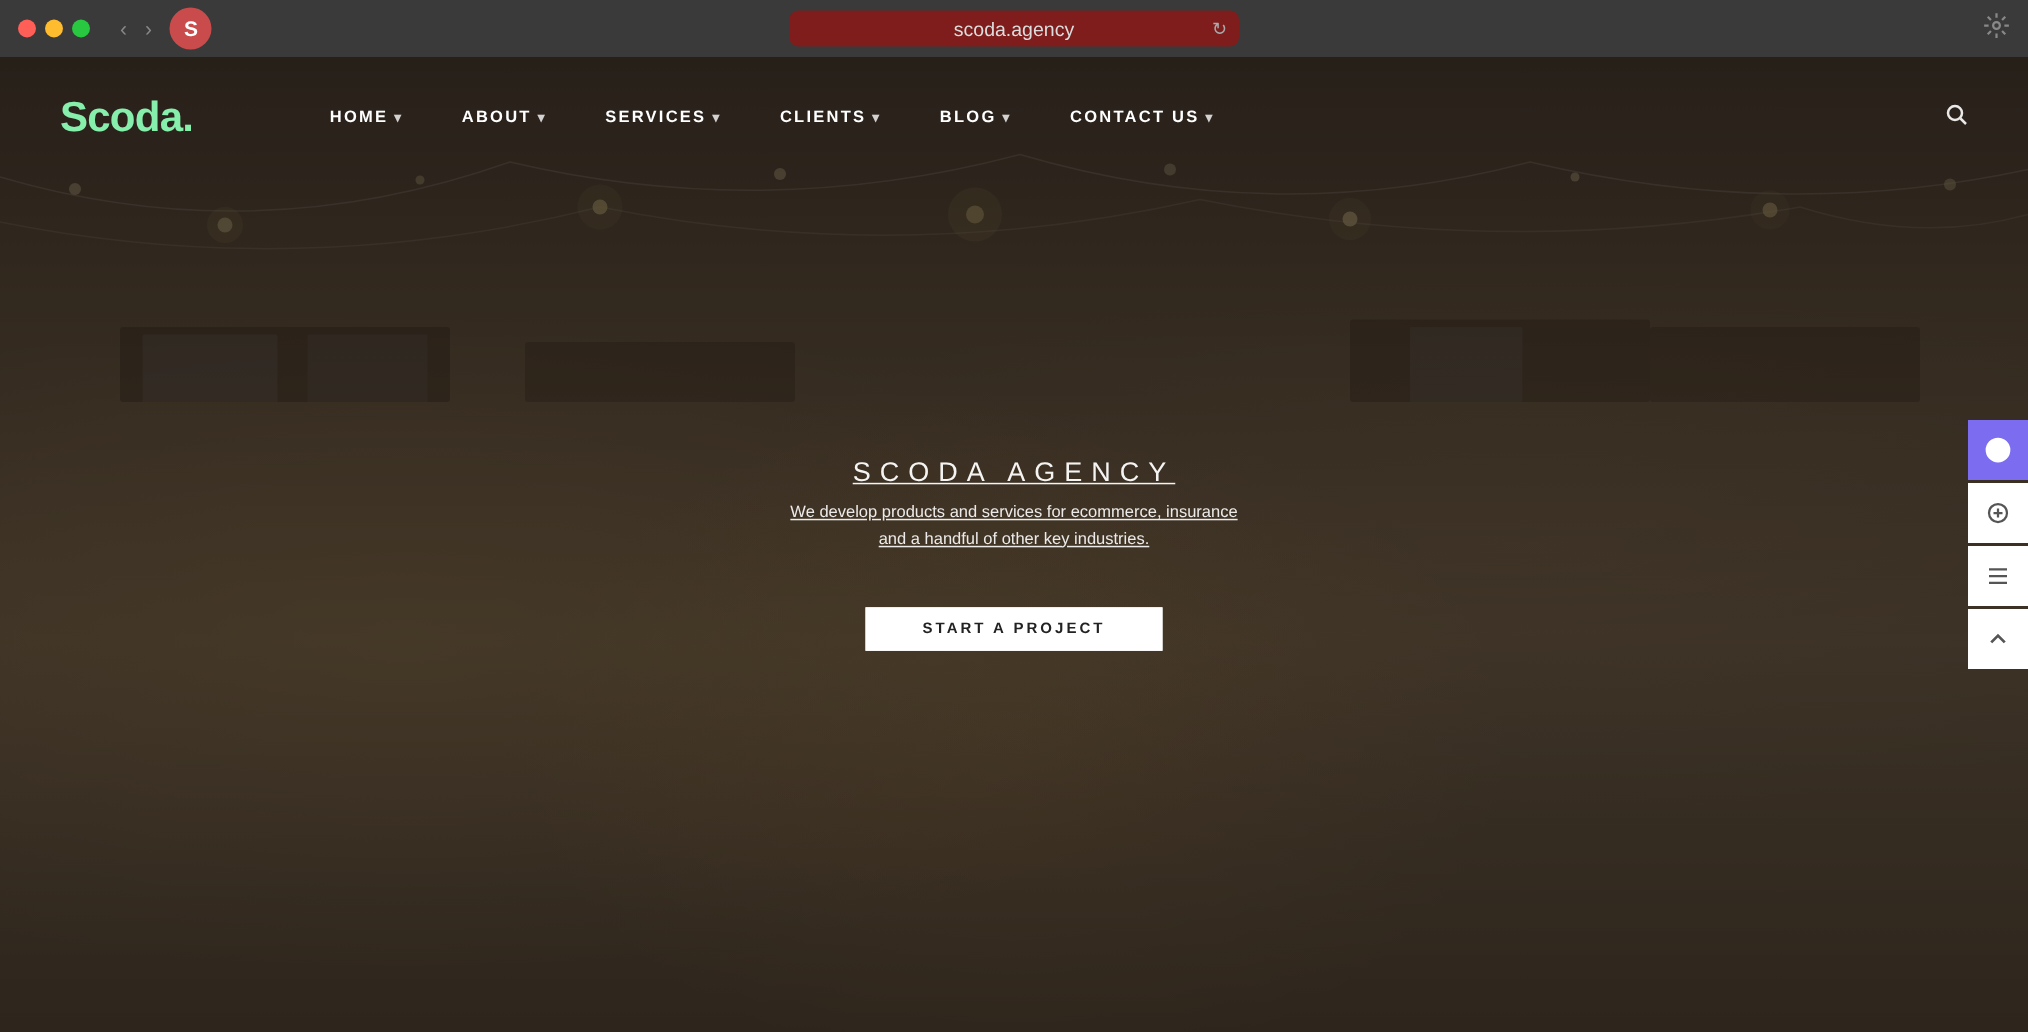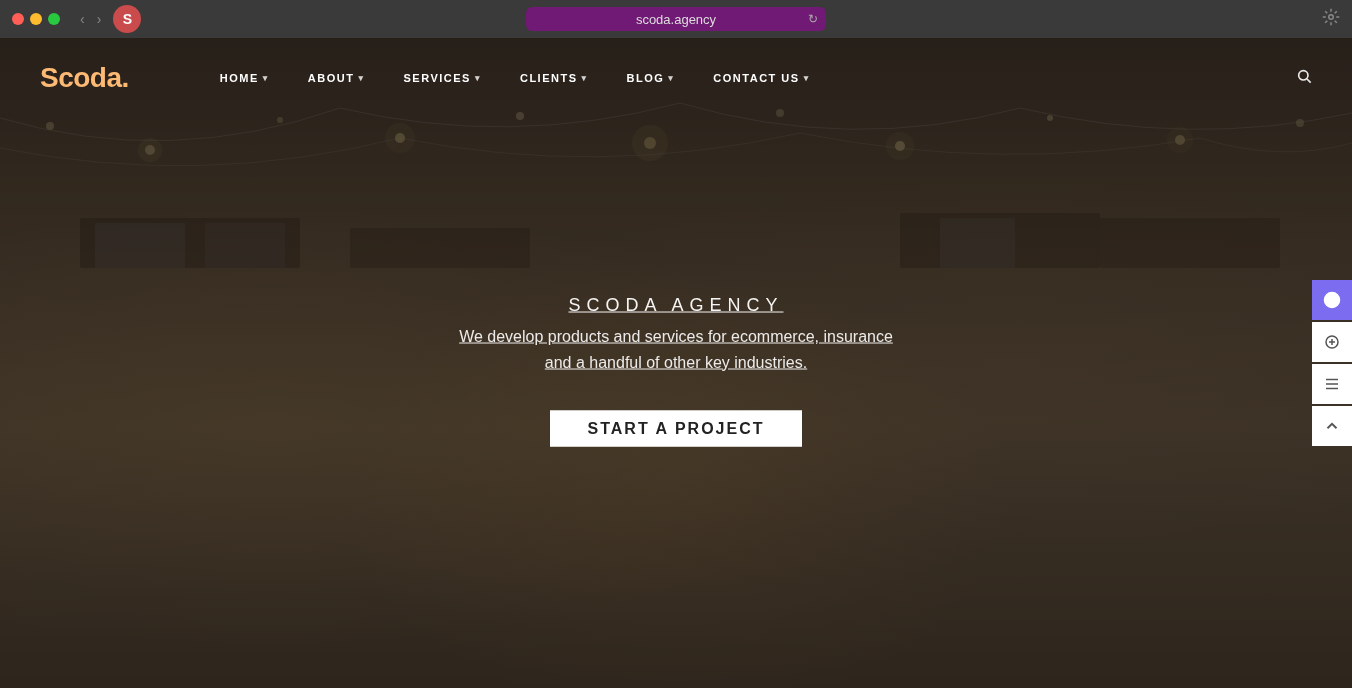--- a/index.html
+++ b/index.html
@@ -52,21 +52,21 @@
       cursor: pointer;
       background: none;
       border: none;
       padding: 2px 4px;
     }
 
     .address-bar {
       flex: 1;
       max-width: 500px;
       margin: 0 auto;
-      background: #701a75;
+      background: #7f1d1d;
       border-radius: 6px;
       height: 24px;
       display: flex;
       align-items: center;
       justify-content: center;
       position: absolute;
       left: 50%;
       transform: translateX(-50%);
       padding: 0 30px;
       min-width: 300px;
@@ -132,21 +132,21 @@
       left: 0;
       right: 0;
       height: 80px;
       display: flex;
       align-items: center;
       padding: 0 40px;
       z-index: 10;
     }
 
     .logo {
-      color: #fdba74;
+      color: #86efac;
       font-size: 28px;
       font-weight: 700;
       letter-spacing: -0.5px;
       margin-right: 80px;
       text-decoration: none;
     }
 
     .nav-menu {
       display: flex;
       align-items: center;
@@ -207,35 +207,35 @@
       font-size: 72px;
       font-weight: 800;
       letter-spacing: 1px;
       text-transform: uppercase;
       line-height: 1;
       margin-bottom: 24px;
       text-shadow: 0 2px 20px rgba(0,0,0,0.3);
     }
 
     .hero-description {
-      font-size: 16px;
+      font-size: 11px;
       line-height: 1.6;
       opacity: 0.9;
       max-width: 620px;
       margin: 0 auto 36px;
       font-weight: 400;
     }
 
     .hero-cta {
       display: inline-block;
       border: 2px solid white;
       background: white;
       color: #222;
       padding: 7px 36px;
-      font-size: 16px;
+      font-size: 10px;
       font-weight: 700;
       letter-spacing: 2px;
       text-transform: uppercase;
       text-decoration: none;
       cursor: pointer;
       transition: all 0.2s;
     }
 
     
     .sidebar-widget {

